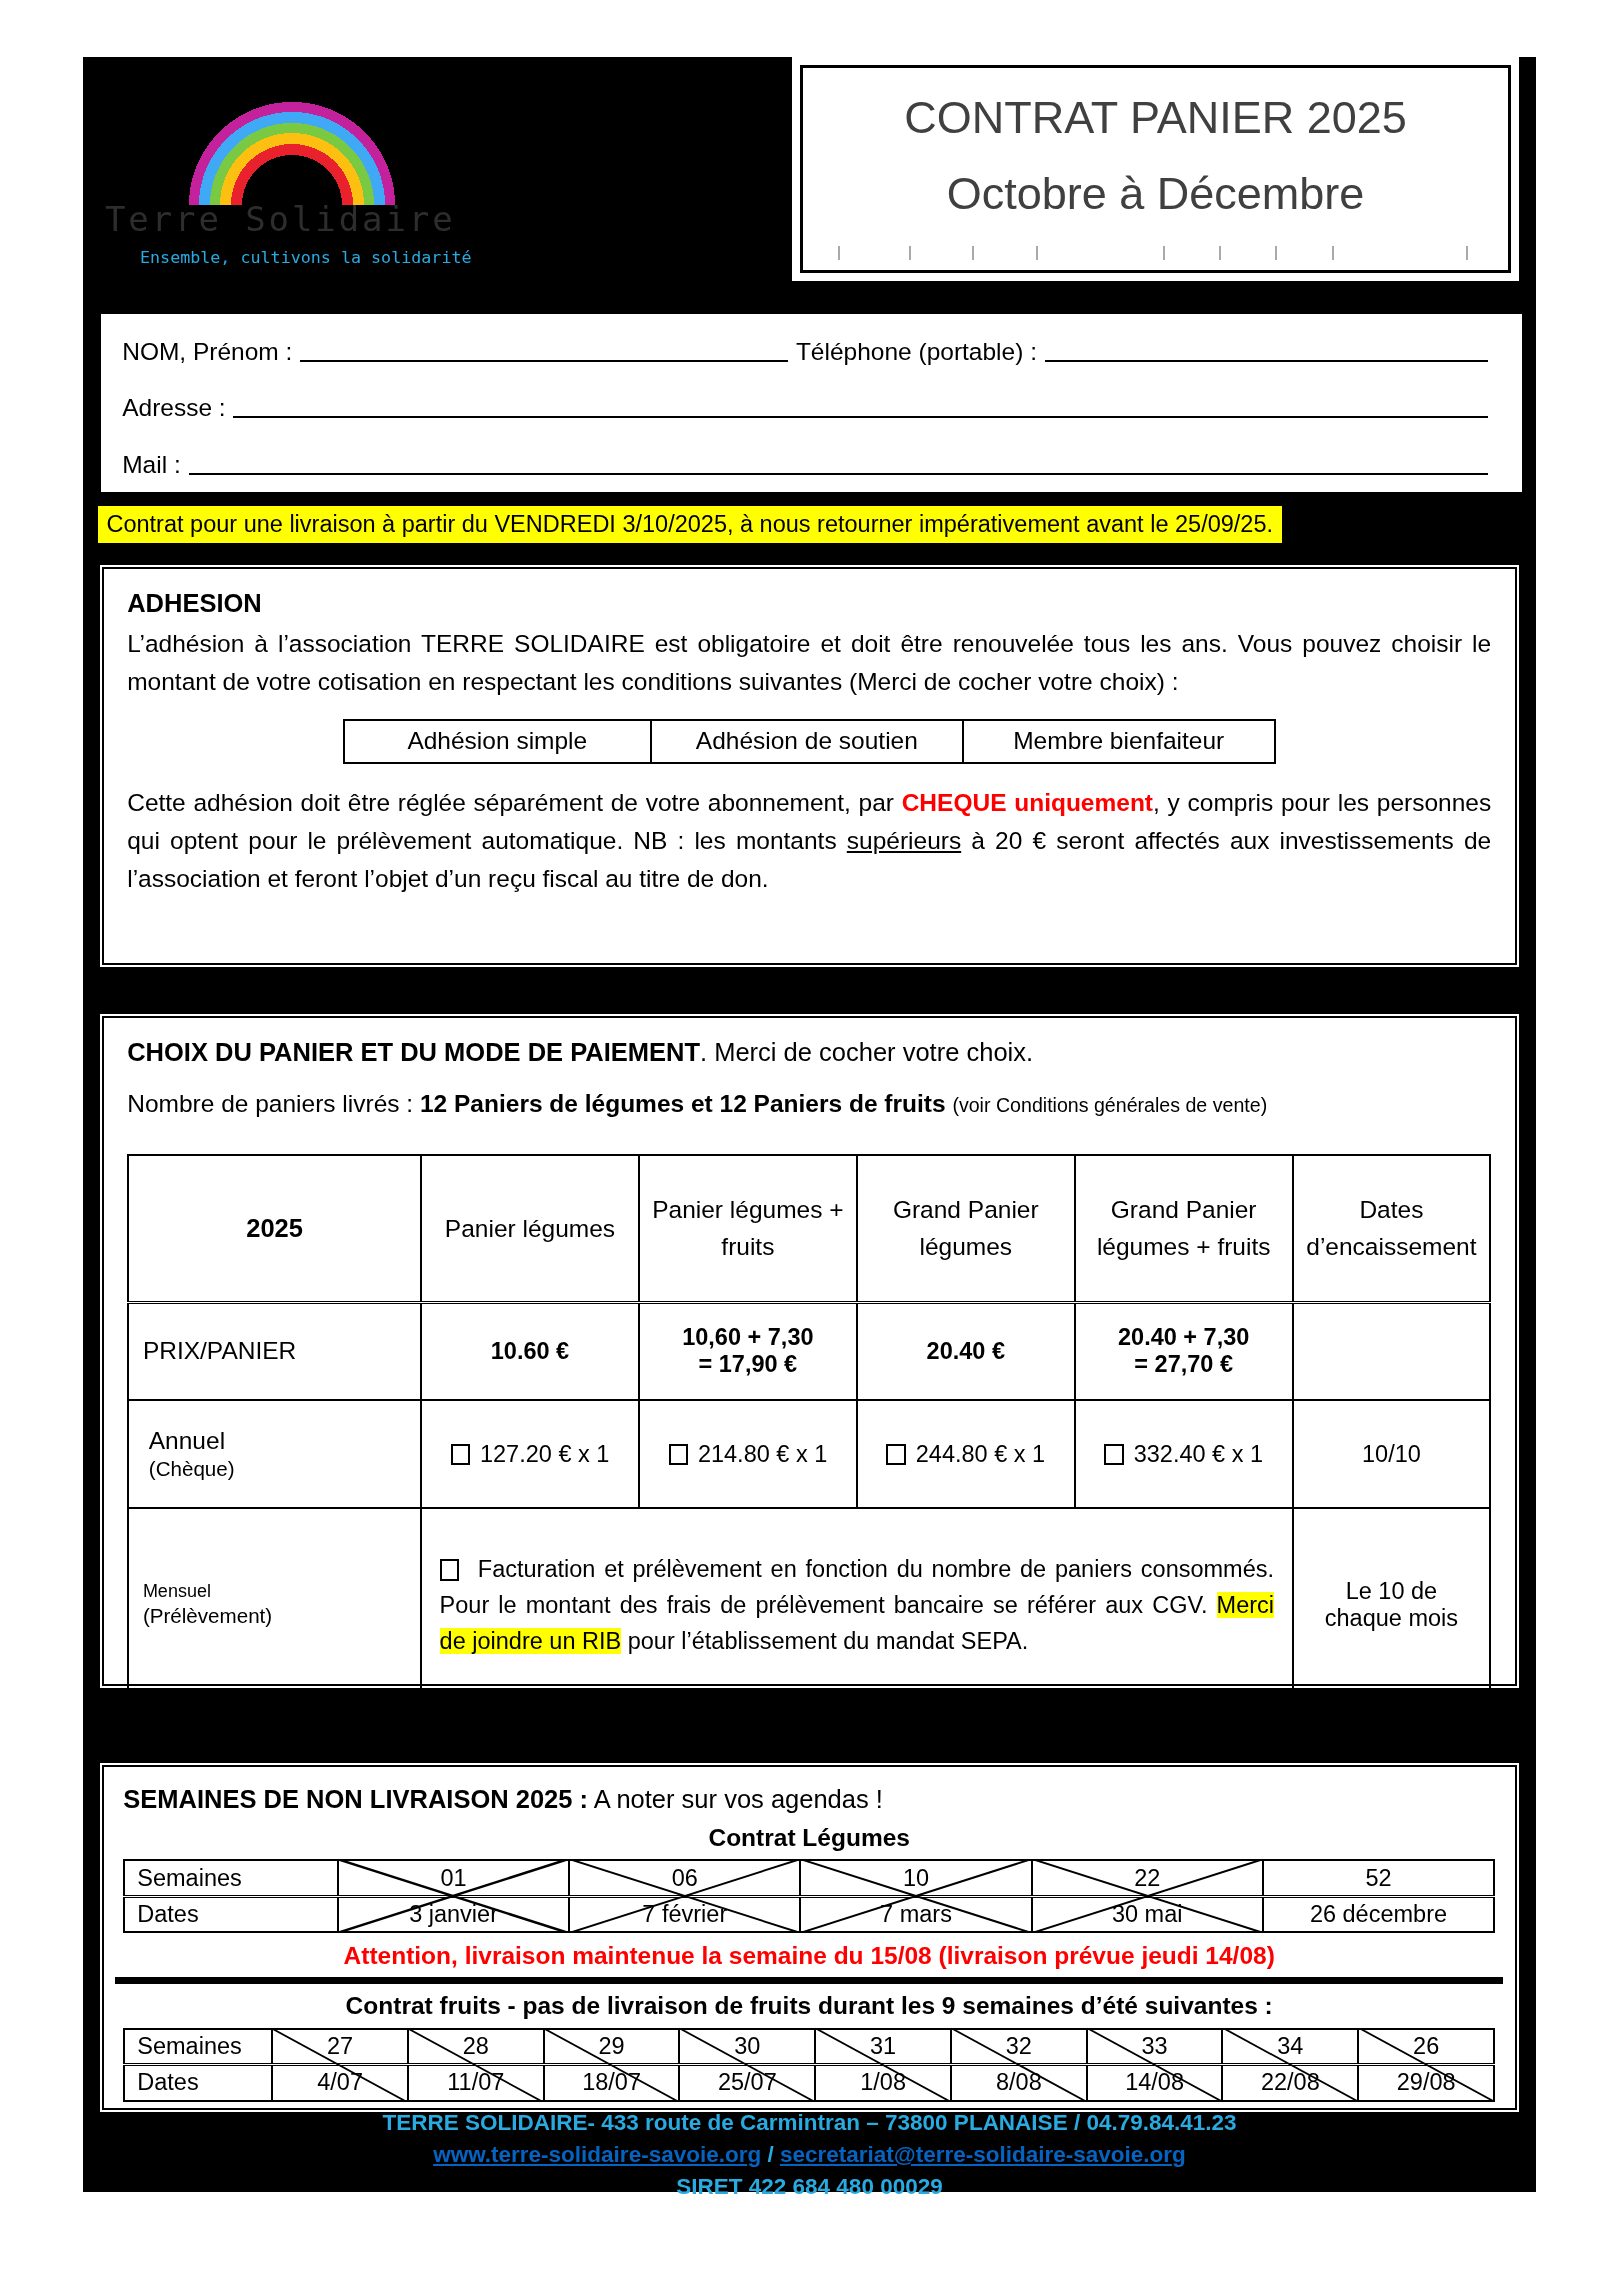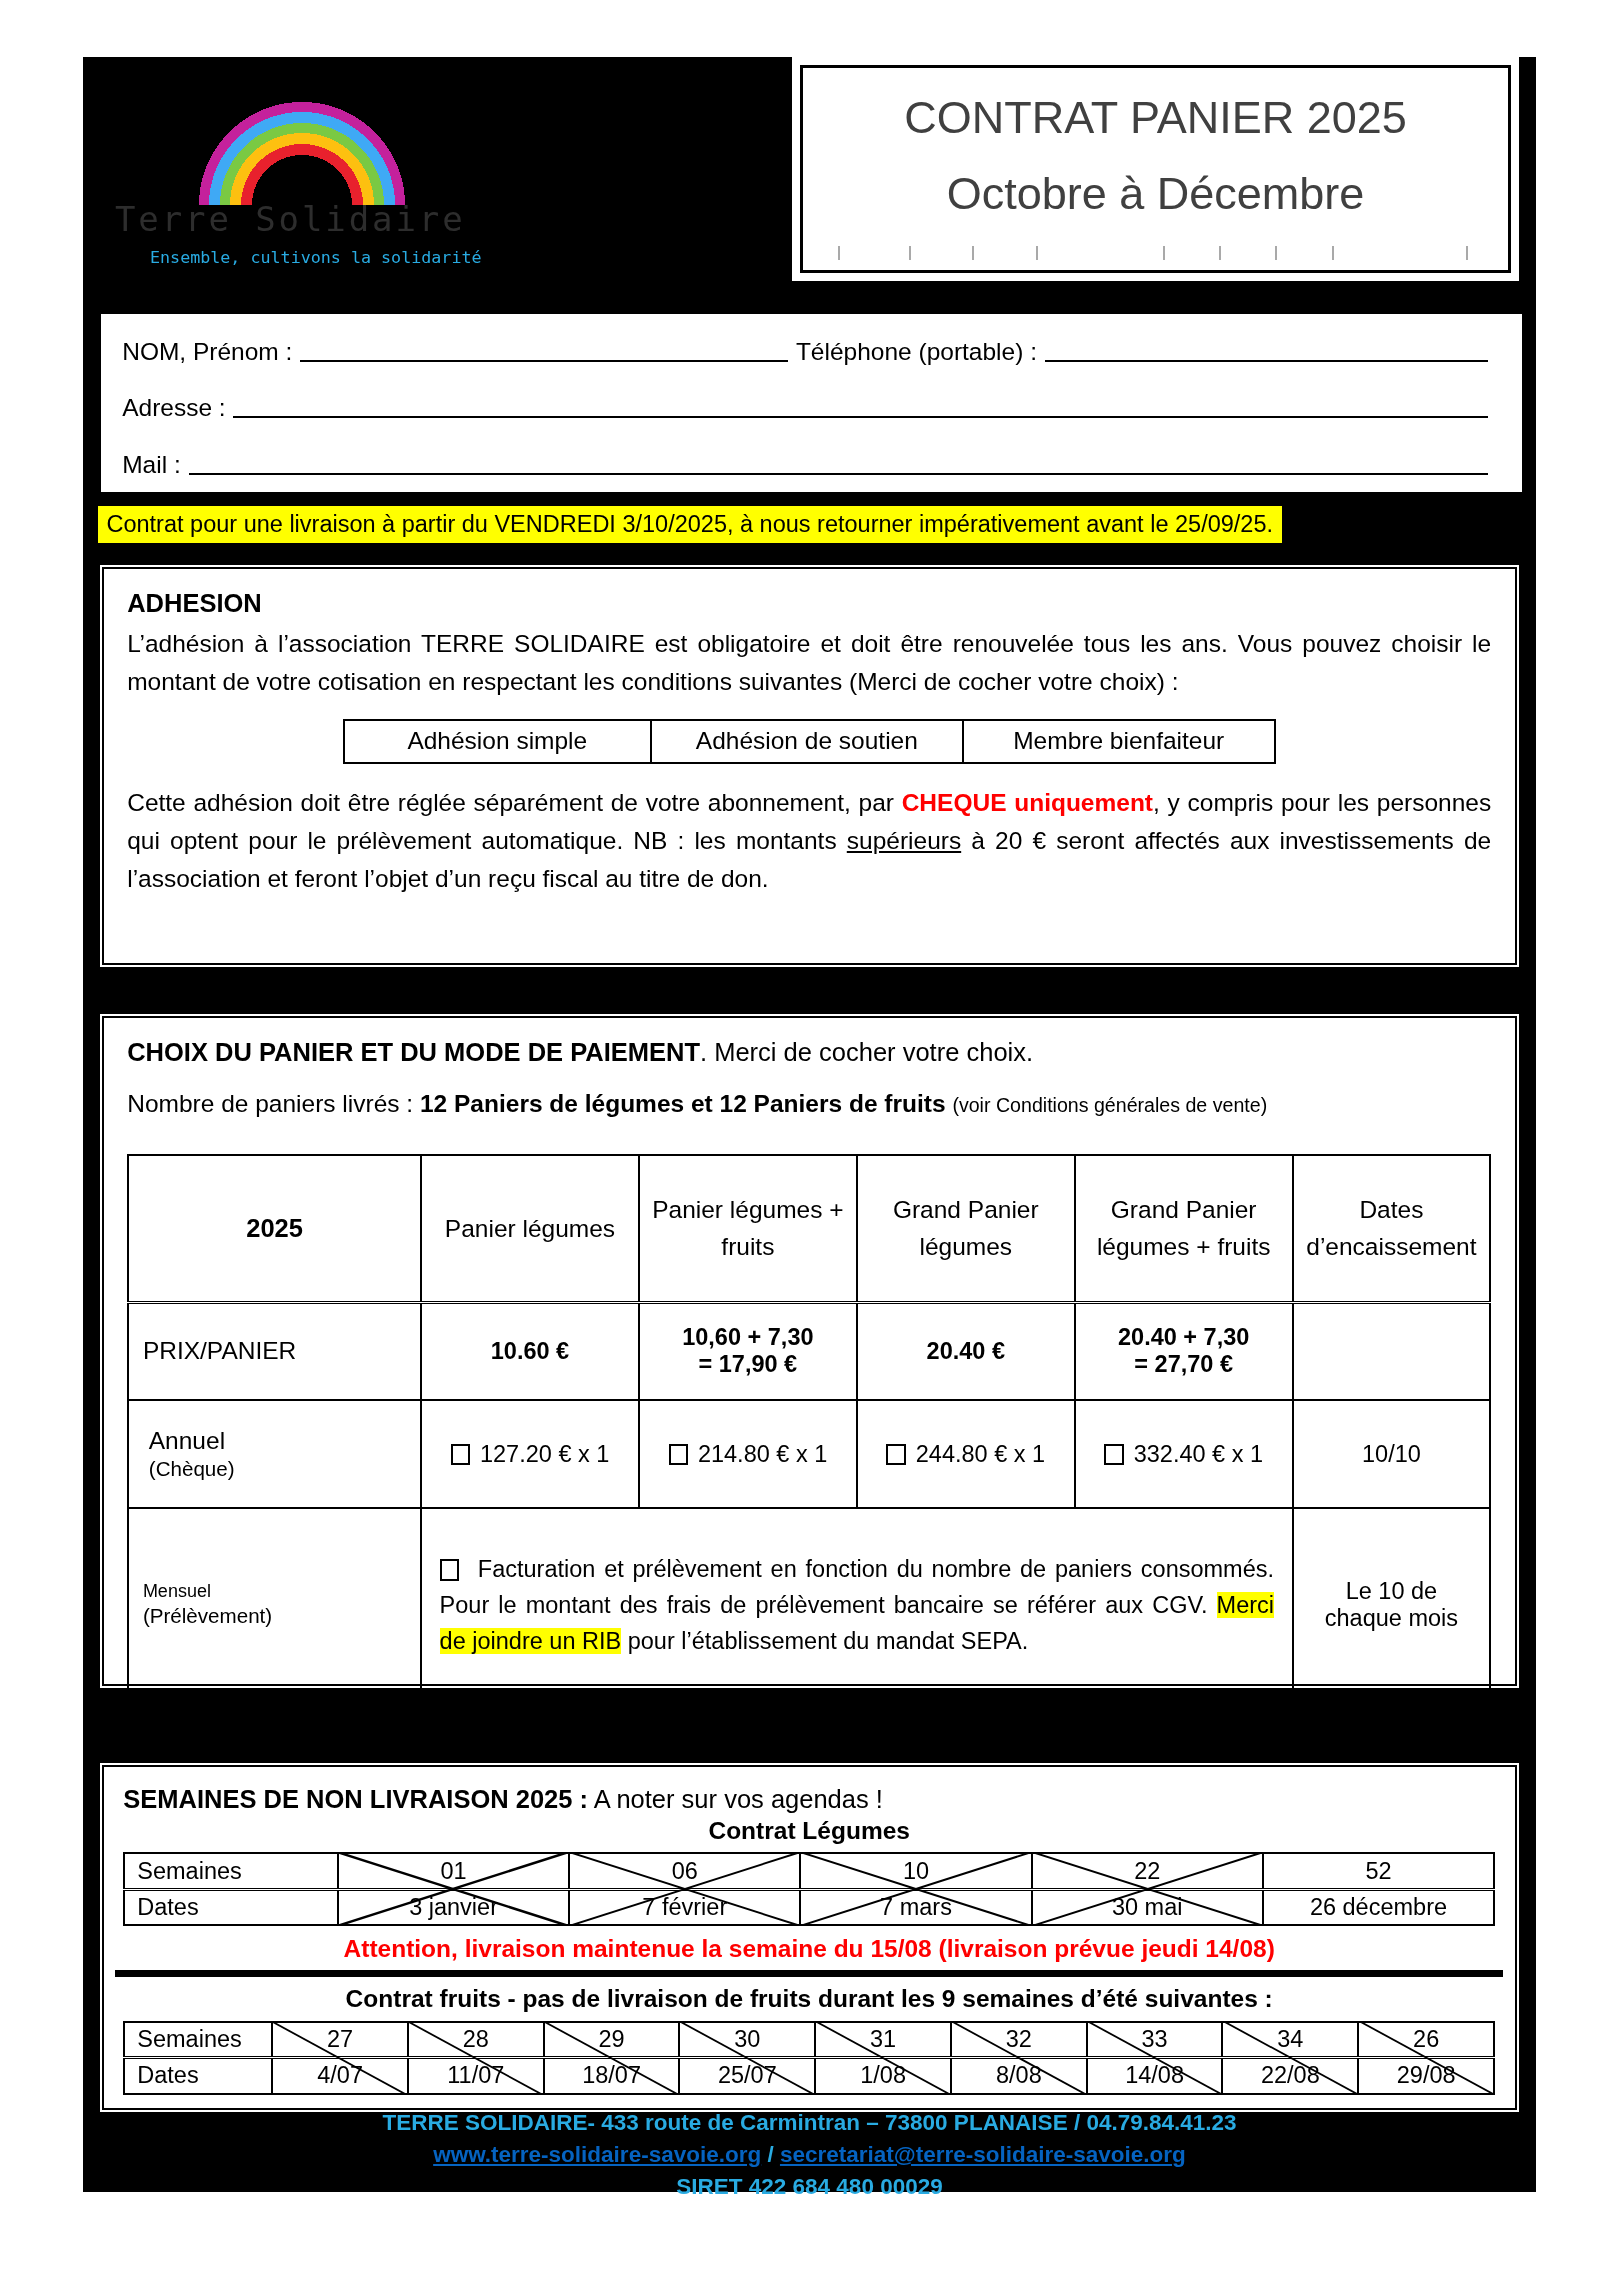--- a/index.html
+++ b/index.html
@@ -3,21 +3,21 @@
 <meta charset="utf-8">
 <style>
   * { box-sizing: border-box; margin: 0; padding: 0; }
   body {
     width: 1621px; height: 2293px; position: relative;
     background: #fff; font-family: "Liberation Sans", sans-serif; color: #000;
   }
   .panel { position: absolute; left: 83px; top: 57px; width: 1453px; height: 2135px; background: #000; }
 
   
-  .logo-block { position: absolute; left: 32px; top: 45px; width: 421px; }
+  .logo-block { position: absolute; left: 22px; top: 45px; width: 421px; }
   .rainbow {
     width: 206px; height: 103px; margin-left: 84px;
     background: radial-gradient(circle 103px at 50% 100%,
       transparent 0 50px, #e8212d 50px 61px, #fdc010 61px 72px,
       #7ac943 72px 82px, #3fa9f5 82px 93px, #c4219c 93px 103px, transparent 103px);
   }
   .logo-name { margin-top: -5.9px; font-family: "DejaVu Sans Mono", monospace; font-size: 34px; letter-spacing: 2.9px; color: #2d2d2d; }
   .logo-tagline { margin: 7.8px 0 0 35px; font-family: "DejaVu Sans Mono", monospace; font-size: 16.7px; font-weight: normal; color: #29abe2; }
 
   .title-box { position: absolute; left: 709px; top: 0; width: 727px; height: 224px; background: #fff; padding: 7.8px; }
@@ -199,21 +199,21 @@
               <span style="display:block">Le 10 de</span>
               <span style="display:block">chaque mois</span>
             </td>
       </tr>
     </tbody>
       </table>
   </div>
 
   <div class="wbox box-semaines">
     <div class="heading-line"><span class="bold">SEMAINES DE NON LIVRAISON 2025 :</span><span>  A noter sur vos agendas !</span></div>
-    <div class="center-bold" style="margin:3px 0 2px 0">Contrat Légumes</div>
+    <div class="center-bold" style="margin:10px 0 2px 0">Contrat Légumes</div>
 
     <div class="weeks-wrap">
       <table class="weeks-table">
         <colgroup>
             <col style="width:15.6%">
             <col style="width:16.88%">
             <col style="width:16.88%">
             <col style="width:16.88%">
             <col style="width:16.88%">
             <col style="width:16.88%">

